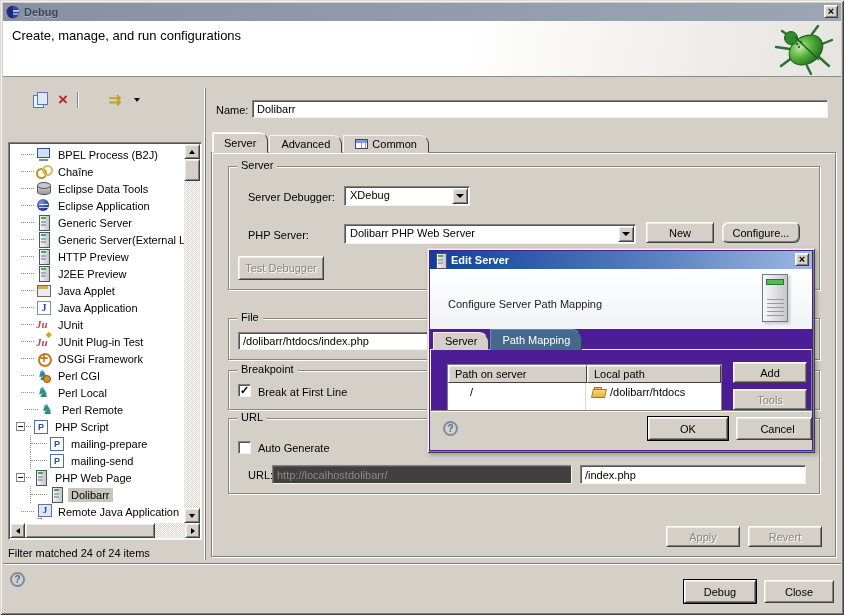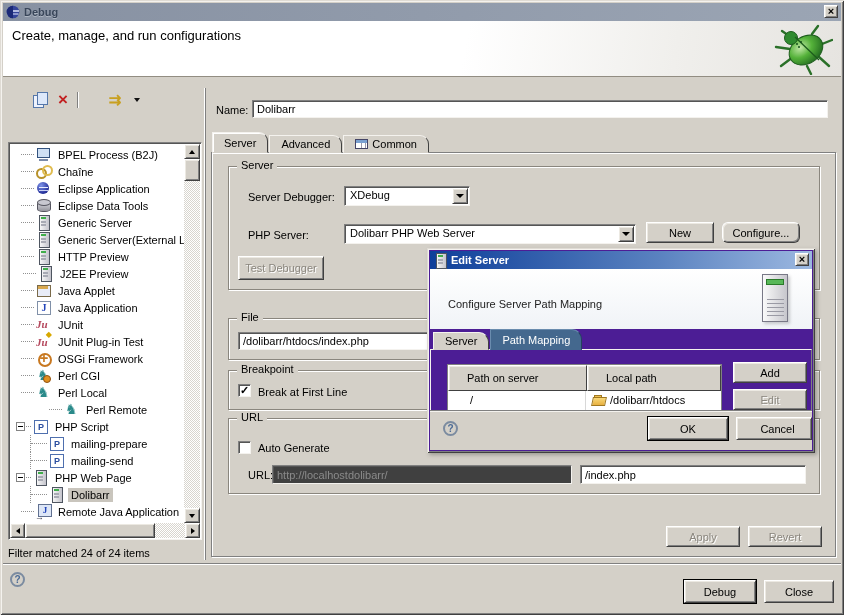--- a/index.html
+++ b/index.html
@@ -133,22 +133,22 @@
   .dheading{position:absolute;left:8px;top:6px;font-size:13px;font-weight:bold;color:#000;}
   .dsub{position:absolute;left:18px;top:29px;font-size:11px;color:#222;}
   .tower{position:absolute;right:24px;top:5px;width:26px;height:48px;background:linear-gradient(90deg,#fafafa,#c6c6cc);
     border:1px solid #787886;box-shadow:2px 2px 3px rgba(0,0,0,.18);}
   .tower::before{content:"";position:absolute;left:3px;top:4px;right:3px;height:4px;background:#58b858;border:1px solid #2a7a2a;}
   .tower::after{content:"";position:absolute;left:4px;top:24px;width:17px;height:1px;background:#9a9aa4;
     box-shadow:0 4px 0 #9a9aa4,0 8px 0 #9a9aa4,0 12px 0 #9a9aa4,0 16px 0 #9a9aa4;}
   .dframe{position:absolute;left:3px;top:101px;right:3px;height:62px;border:1px solid;border-color:#f4f2ee #808080 #808080 #f4f2ee;overflow:hidden;}
   .mtable{position:absolute;left:16px;top:14px;width:275px;background:#fff;border:1px solid #808080;}
   .mhead{display:flex;}
-  .mhcell{height:26px;background:#d4d0c8;border:1px solid;border-color:#fff #404040 #404040 #fff;
-    box-shadow:inset 1px 1px 0 #ece9e2;font-size:11px;display:flex;align-items:center;padding:0 18px;}
+  .mhcell{height:18px;background:#d4d0c8;border:1px solid;border-color:#fff #404040 #404040 #fff;
+    box-shadow:inset 1px 1px 0 #ece9e2;font-size:11px;display:flex;align-items:center;padding:0 6px;}
   .mrow{display:flex;background:#fff;}
   .mcell{height:18px;font-size:11px;display:flex;align-items:center;padding:0 6px;border-right:1px solid #d8d8d8;}
   .i-folder{display:inline-block;width:14px;height:11px;position:relative;margin-right:4px;flex:none;}
   .i-folder::before{content:"";position:absolute;left:2px;top:0px;width:6px;height:3px;background:#f0c050;border:1px solid #a07820;}
   .i-folder::after{content:"";position:absolute;left:0;top:2px;width:12px;height:7px;background:linear-gradient(#f8d878,#e8b040);border:1px solid #a07820;transform:skewX(-12deg);}
   .dbottom{position:absolute;left:3px;right:3px;top:163px;bottom:3px;background:#d4d0c8;border-top:1px solid #f4f2ee;box-shadow:0 -1px 0 #808080;z-index:5;}
 
   .statusline{position:absolute;left:8px;top:547px;font-size:11px;color:#000;}
   .groove-h{position:absolute;height:0;border-top:1px solid #808080;border-bottom:1px solid #fff;}
   .sash-v{position:absolute;width:0;border-left:1px solid #fff;border-right:1px solid #808080;}
@@ -216,44 +216,44 @@
           <span class="icon i-process"></span>
           <span class="tlabel">BPEL Process (B2J)</span>
         </div>
         <div class="trow" style="padding-left: 10px;">
           <span class="tstub" style="width: 13px;"></span>
           <span class="icon i-chain"></span>
           <span class="tlabel">Chaîne</span>
         </div>
         <div class="trow" style="padding-left: 10px;">
           <span class="tstub" style="width: 13px;"></span>
+          <span class="icon i-database"></span>
+          <span class="tlabel">Eclipse Data Tools</span>
+        </div>
+        <div class="trow" style="padding-left: 10px;">
+          <span class="tstub" style="width: 13px;"></span>
           <span class="icon i-eclipse"></span>
           <span class="tlabel">Eclipse Application</span>
         </div>
         <div class="trow" style="padding-left: 10px;">
           <span class="tstub" style="width: 13px;"></span>
-          <span class="icon i-database"></span>
-          <span class="tlabel">Eclipse Data Tools</span>
-        </div>
-        <div class="trow" style="padding-left: 10px;">
-          <span class="tstub" style="width: 13px;"></span>
           <span class="icon i-server"></span>
           <span class="tlabel">Generic Server</span>
         </div>
         <div class="trow" style="padding-left: 10px;">
           <span class="tstub" style="width: 13px;"></span>
           <span class="icon i-server"></span>
           <span class="tlabel">Generic Server(External La</span>
         </div>
         <div class="trow" style="padding-left: 10px;">
           <span class="tstub" style="width: 13px;"></span>
           <span class="icon i-server"></span>
           <span class="tlabel">HTTP Preview</span>
         </div>
-        <div class="trow" style="padding-left: 4px; margin-left: 8px;">
+        <div class="trow" style="padding-left: 10px;">
           <span class="tstub" style="width: 13px;"></span>
           <span class="icon i-server"></span>
           <span class="tlabel">J2EE Preview</span>
         </div>
         <div class="trow" style="padding-left: 10px;">
           <span class="tstub" style="width: 13px;"></span>
           <span class="icon i-applet"></span>
           <span class="tlabel">Java Applet</span>
         </div>
         <div class="trow" style="padding-left: 10px;">
@@ -279,21 +279,21 @@
         <div class="trow" style="padding-left: 10px;">
           <span class="tstub" style="width: 13px;"></span>
           <span class="icon i-perl-cgi"></span>
           <span class="tlabel">Perl CGI</span>
         </div>
         <div class="trow" style="padding-left: 10px;">
           <span class="tstub" style="width: 13px;"></span>
           <span class="icon i-perl"></span>
           <span class="tlabel">Perl Local</span>
         </div>
-        <div class="trow" style="padding-left: 4px; justify-content: center;">
+        <div class="trow" style="padding-left: 14px;">
           <span class="tstub" style="width: 13px;"></span>
           <span class="icon i-perl"></span>
           <span class="tlabel">Perl Remote</span>
         </div>
         <div class="trow" style="padding-left: 5px;">
           <span class="toggle"></span>
           <span class="tstub" style="width: 5px;"></span>
           <span class="icon i-php"></span>
           <span class="tlabel">PHP Script</span>
         </div>
@@ -454,21 +454,21 @@
                 <span>/dolibarr/htdocs</span>
               </div>
             </div>
           </div>
         <div class="mrow" style="height:10px;">
           <div class="mcell" style="width:138px;height:10px;"></div>
             <div class="mcell" style="width:135px;height:10px;border-right:none;"></div>
         </div>
       </div>
       <div class="btn" style="left:302px;top:12px;width:74px;height:21px;">Add</div>
-      <div class="btn disabled" style="left:302px;top:39px;width:74px;height:21px;">Edit</div>
+      <div class="btn disabled" style="left:302px;top:39px;width:74px;height:21px;">Tools</div>
     </div>
 
     <div class="dbottom">
       <div class="help" style="left:13px;top:9px;">?</div>
       <div class="btn default" style="left:218px;top:5px;width:80px;height:23px;">OK</div>
       <div class="btn" style="left:306px;top:5px;width:76px;height:23px;padding-left:7px;">Cancel</div>
     </div>
   </div>
 
 </div>

